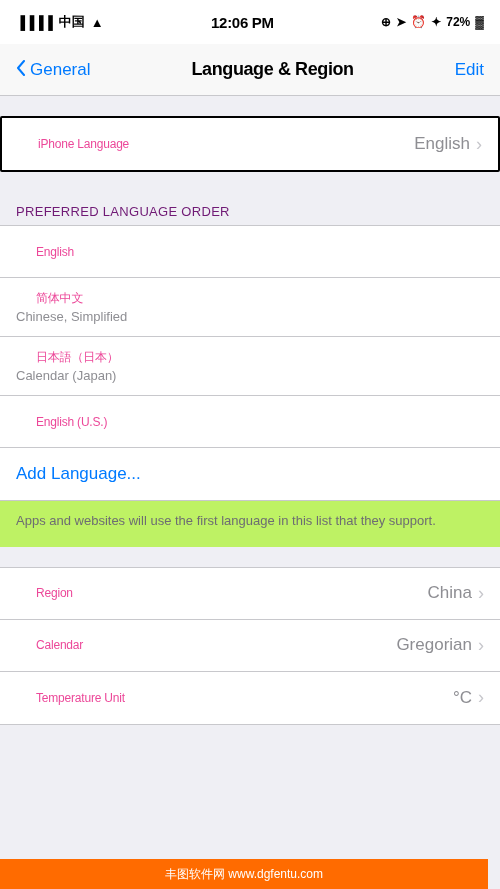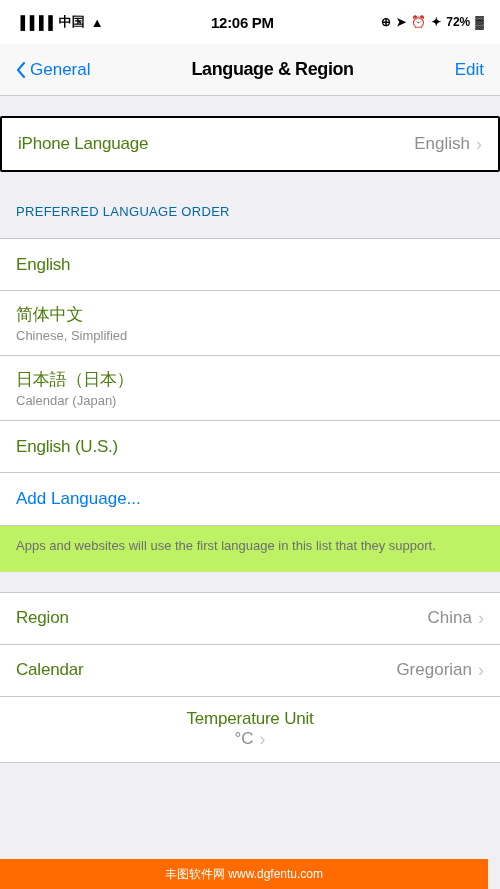--- a/index.html
+++ b/index.html
@@ -55,21 +55,21 @@
       border-bottom: 1px solid #c8c8cc;
       height: 52px;
       display: flex;
       align-items: center;
       justify-content: space-between;
       padding: 0 16px;
     }
 
     .nav-back {
       display: flex;
-      align-items: center;
+      align-items: flex-start;
       color: #007aff;
       font-size: 17px;
       cursor: pointer;
       gap: 4px;
     }
 
     .nav-title {
       font-size: 18px;
       font-weight: 600;
       color: #000;
@@ -82,23 +82,23 @@
       cursor: pointer;
     }
 
     .chevron-left {
       width: 10px;
       height: 16px;
       display: inline-block;
     }
 
     .section-header {
-      padding: 8px 16px 19px;
+      padding: 8px 16px 6px;
       font-size: 13px;
-      color: #0369a1;
+      color: #701a75;
       letter-spacing: 0.3px;
       text-transform: uppercase;
     }
 
     .section-group {
       background: #fff;
       border-top: 1px solid #c8c8cc;
       border-bottom: 1px solid #c8c8cc;
     }
 
@@ -110,23 +110,24 @@
       align-items: center;
       justify-content: space-between;
       min-height: 52px;
     }
 
     .list-item:last-child {
       border-bottom: none;
     }
 
     .list-item-label {
-      font-size: 17px;
-      color: #4d7c0f;
+      font-size: 12px;
+      color: #ec4899;
       letter-spacing: -0.2px;
+      margin-left: 20px;
     }
 
     .list-item-value {
       display: flex;
       align-items: center;
       gap: 6px;
       color: #8e8e93;
       font-size: 17px;
     }
 
@@ -299,21 +300,21 @@
     </div>
 
     <div class="list-item">
       <span class="list-item-label">Calendar</span>
       <div class="list-item-value">
         <span>Gregorian</span>
         <span class="chevron-right">›</span>
       </div>
     </div>
 
-    <div class="list-item" style="border-bottom: none; flex-direction: column;">
+    <div class="list-item" style="border-bottom: none;">
       <span class="list-item-label">Temperature Unit</span>
       <div class="list-item-value">
         <span>°C</span>
         <span class="chevron-right">›</span>
       </div>
     </div>
 
   </div>
 </div>
 

